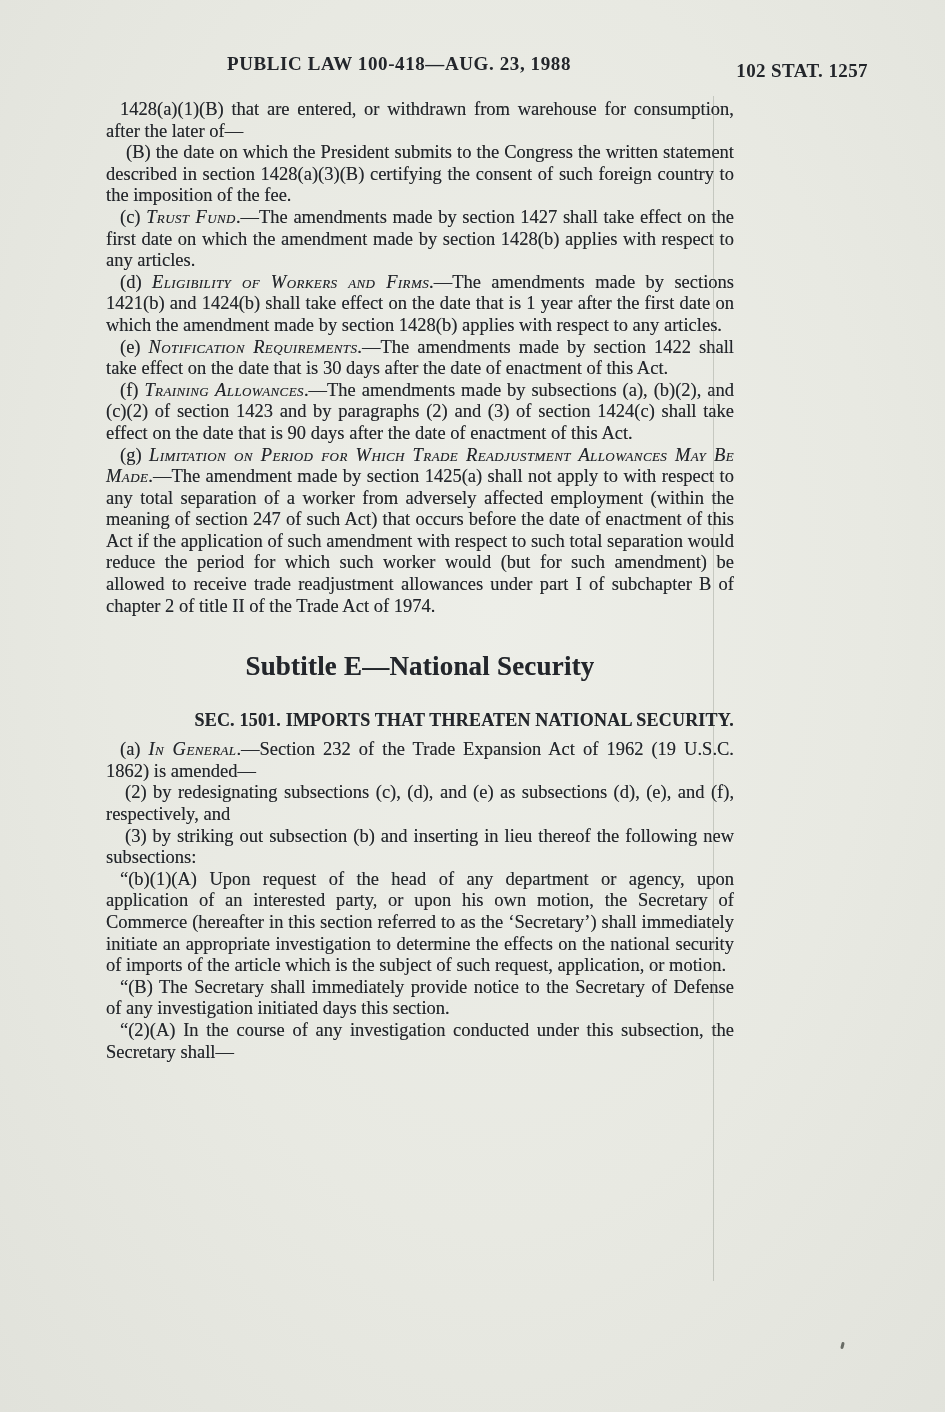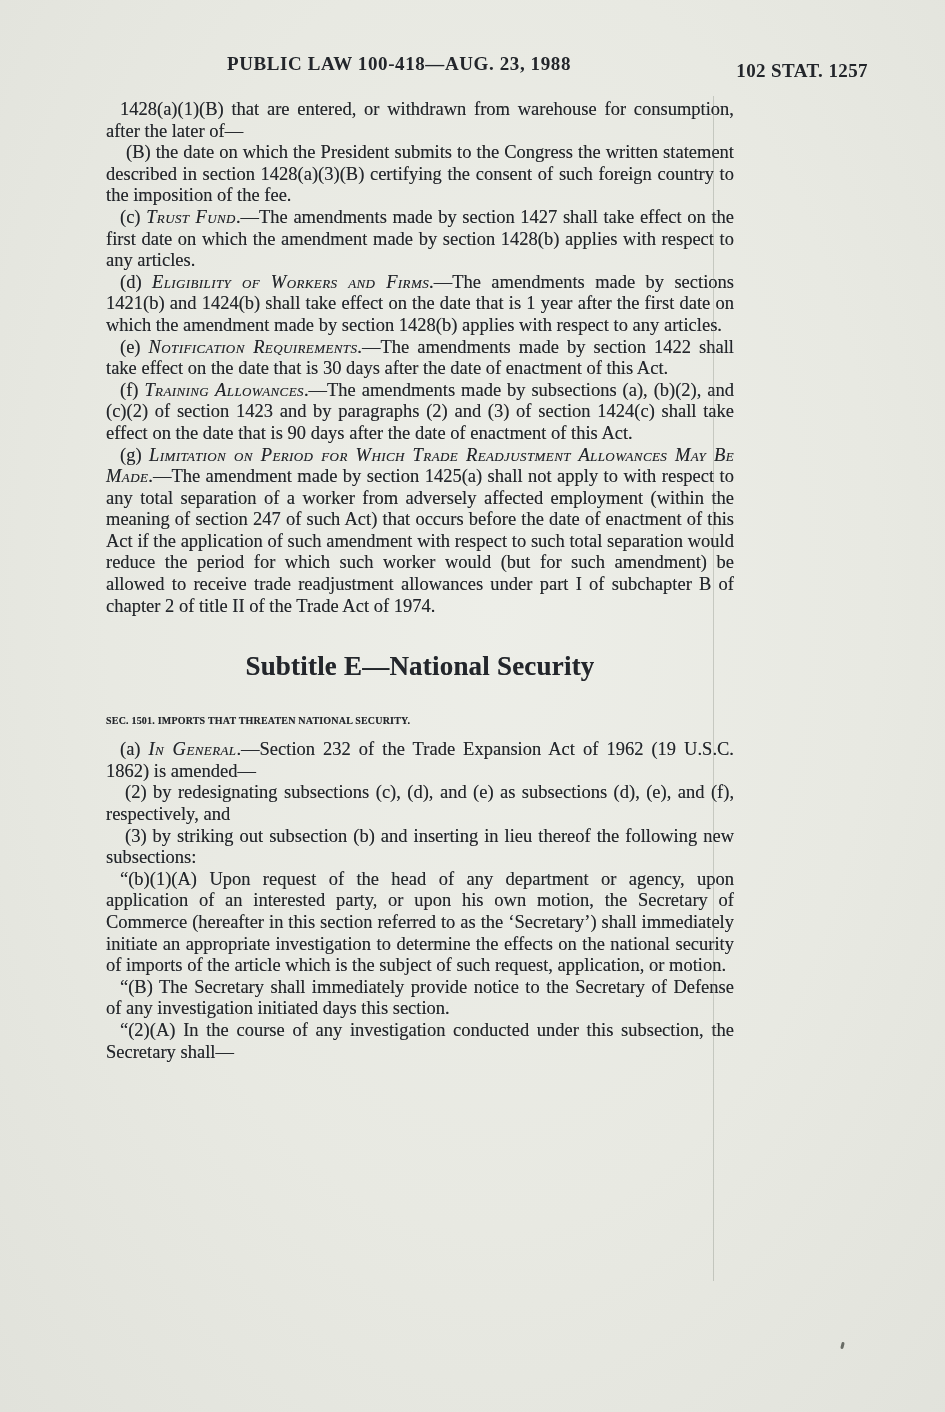--- a/index.html
+++ b/index.html
@@ -67,23 +67,23 @@
   .subtitle {
     font-size: 27px;
     font-weight: bold;
     text-align: center;
     text-indent: 0;
     letter-spacing: 0.2px;
     margin: 34px 0 30px 0;
     line-height: 30px;
   }
   .sec-heading {
-    font-size: 10px;
+    font-size: 18px;
     font-weight: bold;
-    text-align: left;
+    text-align: right;
     text-indent: 0;
     letter-spacing: 0.2px;
     margin: 0 0 9px 0;
     line-height: 19px;
   }
   .margin-rule {
     position: absolute;
     left: 713px;
     top: 96px;
     width: 1px;

